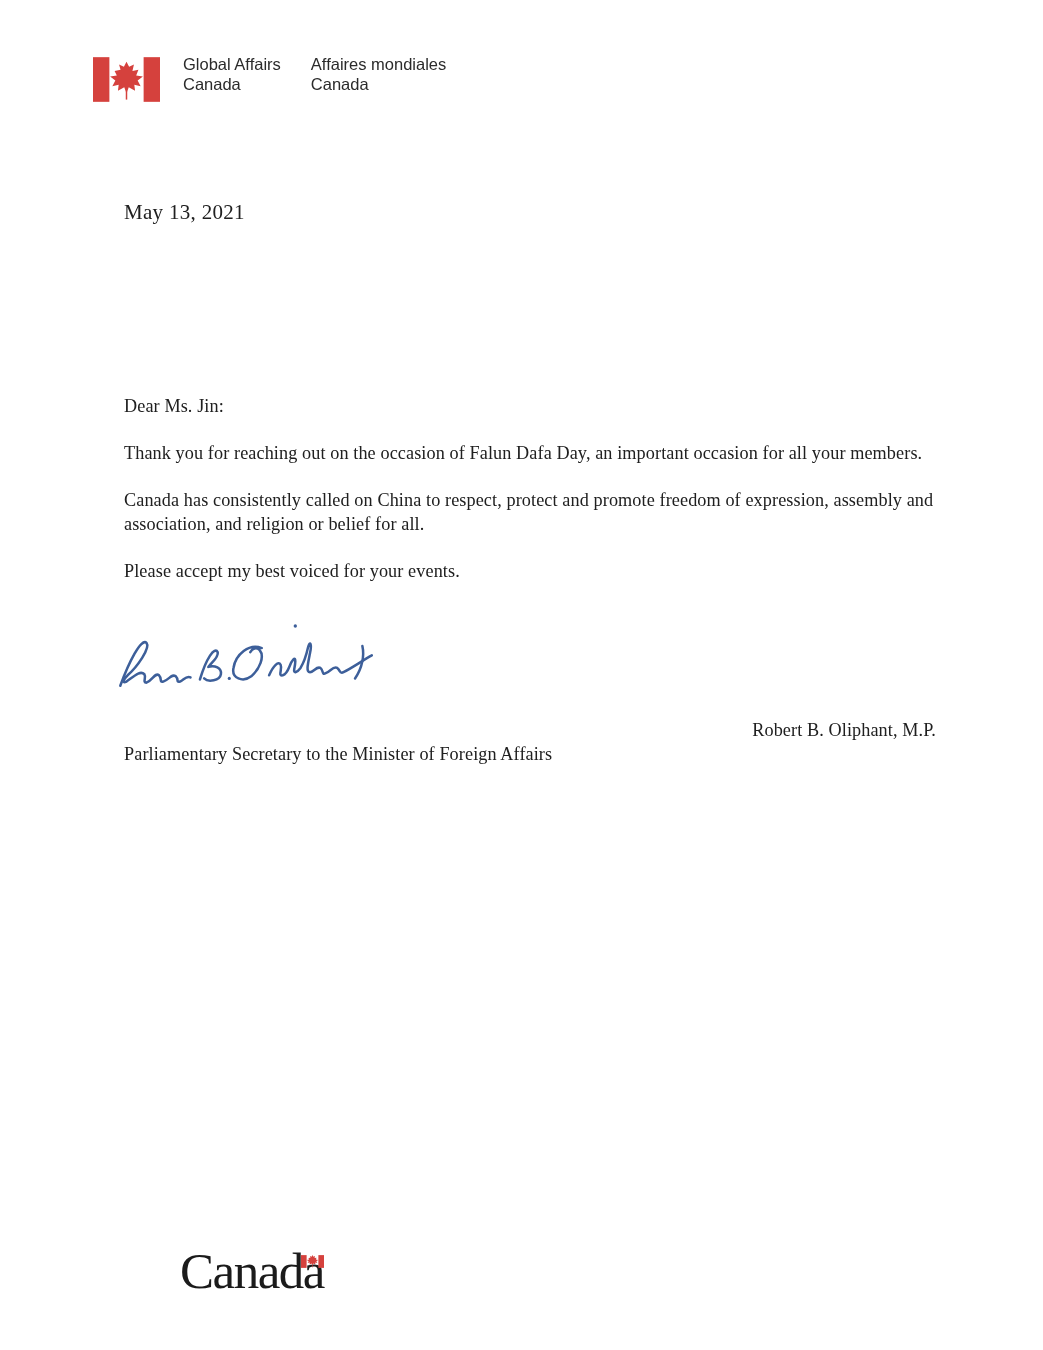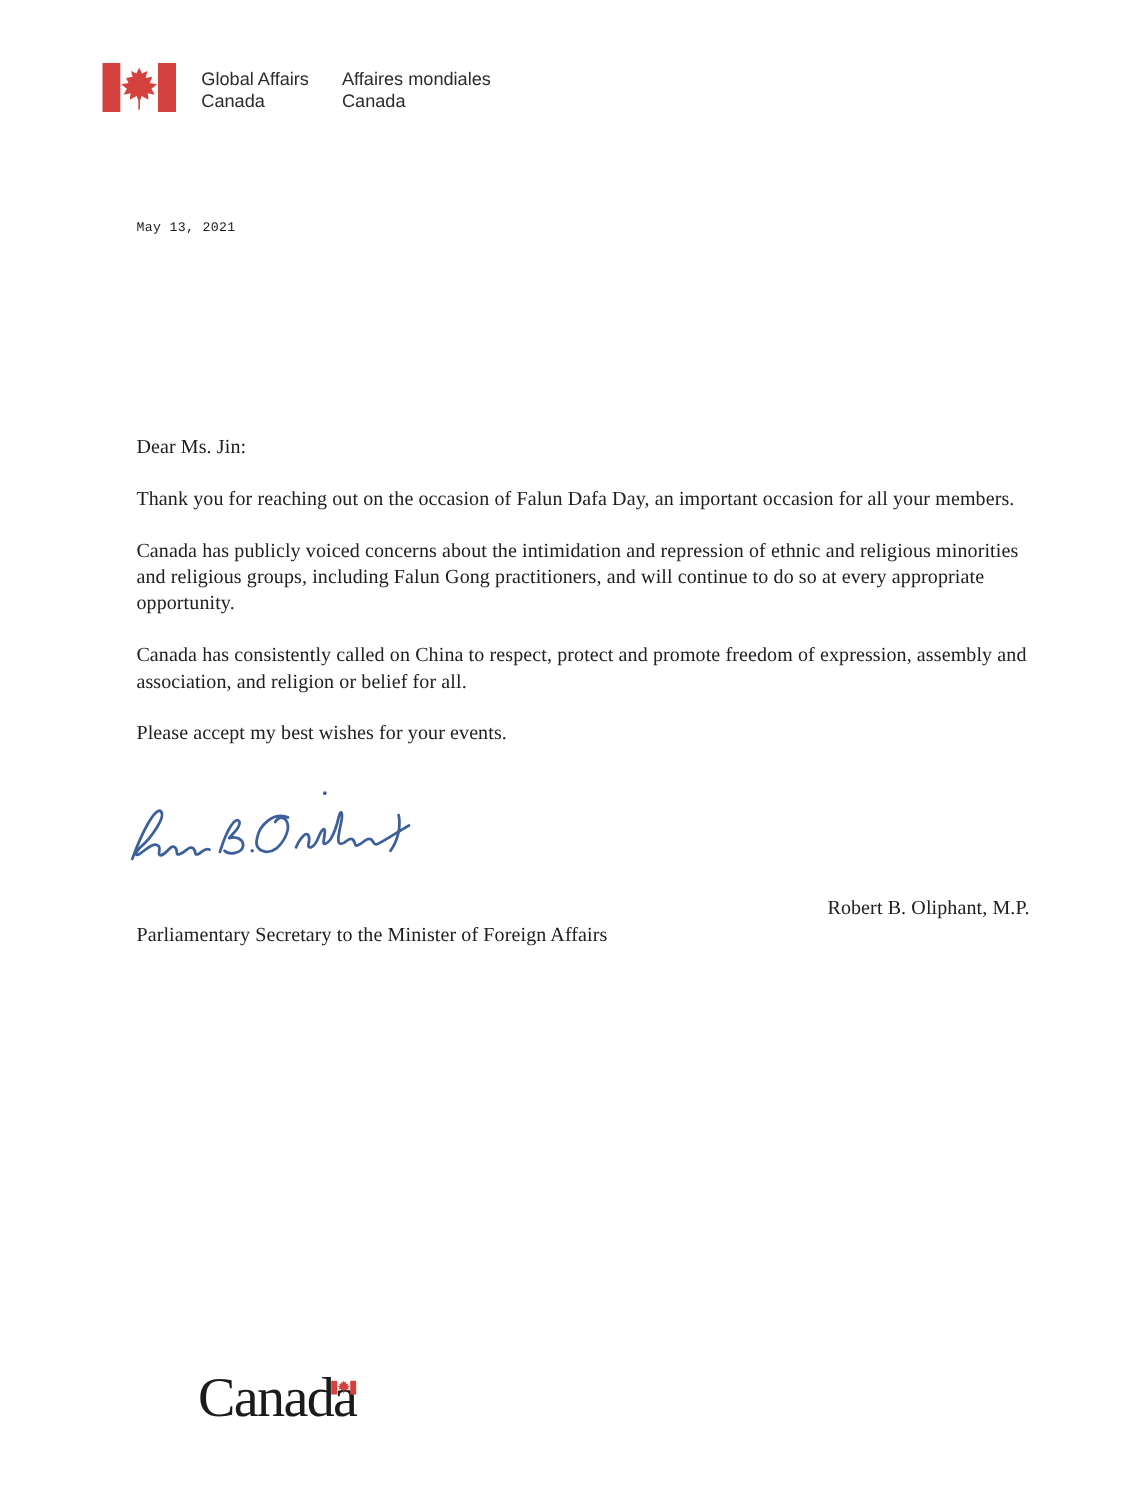--- a/index.html
+++ b/index.html
@@ -16,21 +16,21 @@
     font-family: "Liberation Serif", serif;
     color: #202020;
   }
 
   
   .header {
     position: absolute;
     left: 93px;
     top: 55px;
     display: flex;
-    align-items: flex-end;
+    align-items: flex-start;
   }
   .header .flag {
     width: 67px;
     height: 45px;
     margin-right: 23px;
     margin-top: 2px;
   }
   .dept {
     font-family: "Liberation Sans", sans-serif;
     font-size: 16.5px;
@@ -38,23 +38,22 @@
     color: #2b2b2b;
     white-space: nowrap;
   }
   .dept.en { margin-right: 30px; min-width: 97px; }
 
   
   .date {
     position: absolute;
     left: 124px;
     top: 200px;
-    font-size: 12px;
+    font-size: 21px;
     letter-spacing: 0.3px;
-    font-family: Liberation Mono, monospace;
   }
   .letter-body {
     position: absolute;
     left: 124px;
     top: 378px;
     width: 812px;
     font-size: 18.2px;
     line-height: 24px;
     letter-spacing: 0.1px;
   }
@@ -114,23 +113,22 @@
       <div>Affaires mondiales</div>
       <div>Canada</div>
     </div>
   </div>
 
   <div class="date">May 13, 2021</div>
 
   <div class="letter-body">
     <p>Dear Ms. Jin:</p>
     <p>Thank you for reaching out on the occasion of Falun Dafa Day, an important occasion for all your members.</p>
-    <p>Canada has publicly voiced concerns about the intimidation and repression of ethnic and religious minorities and religious groups, including Falun Gong practitioners, and will continue to do so at every appropriate opportunity.</p>
     <p>Canada has consistently called on China to respect, protect and promote freedom of expression, assembly and association, and religion or belief for all.</p>
-    <p>Please accept my best wishes for your events.</p>
+    <p>Please accept my best voiced for your events.</p>
 
     
     <svg class="signature-wrap" viewBox="0 0 250 75" aria-hidden="true">
       <g fill="none" stroke="#3d5f9a" stroke-width="2.4" stroke-linecap="round" stroke-linejoin="round">
 
         <path d="M6,64 C14,42 26,18 31,23 C35,28 22,46 13,54 C9,58 7,62 12,60 C19,55 25,49 29,53 C31,56 27,61 31,61 C37,59 39,51 43,54 C46,57 43,61 47,60 C53,58 55,52 59,55 C62,58 59,61 63,60 C67,58 69,54 73,56"></path>
 
         <path d="M82,58 C88,38 96,26 99,32 C100,37 93,42 90,46 C96,44 103,47 102,53 C101,59 90,61 86,57"></path>
         <circle cx="110" cy="57" r="1.5" fill="#3d5f9a" stroke="none"></circle>
 

